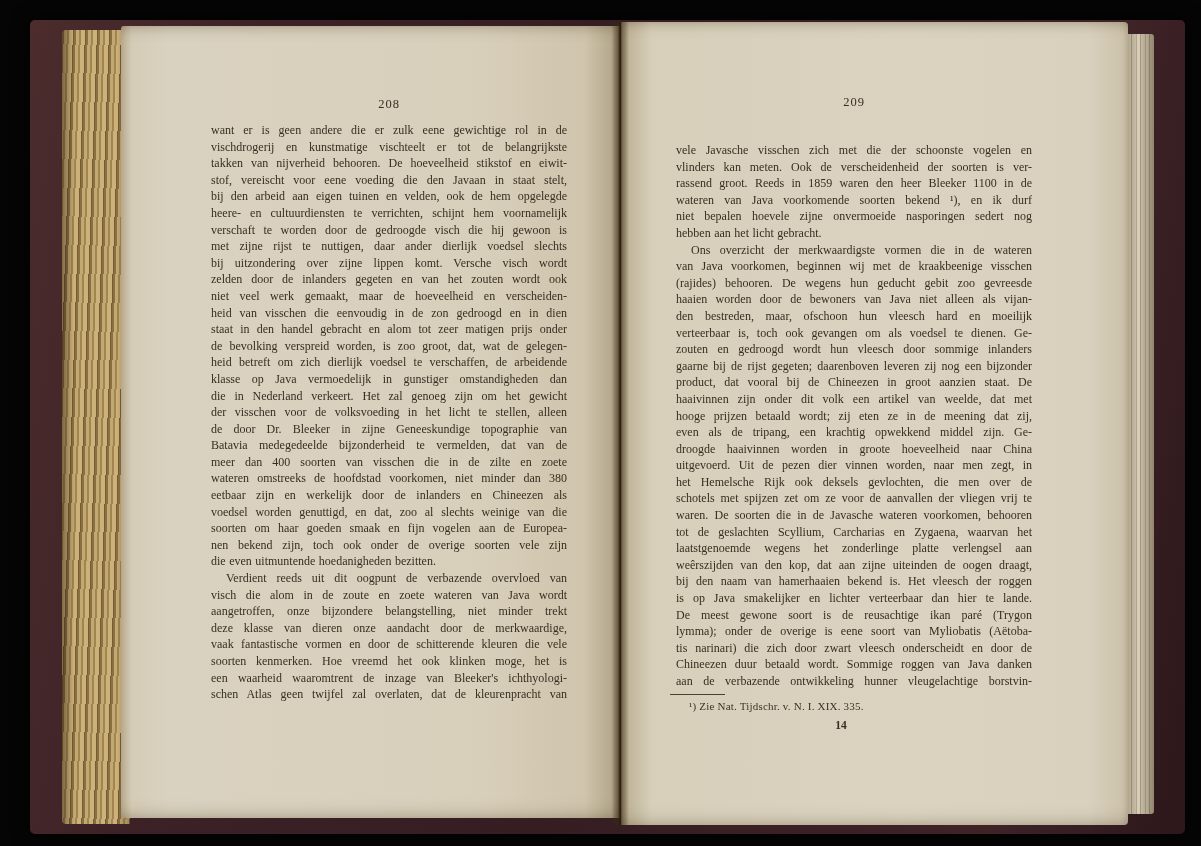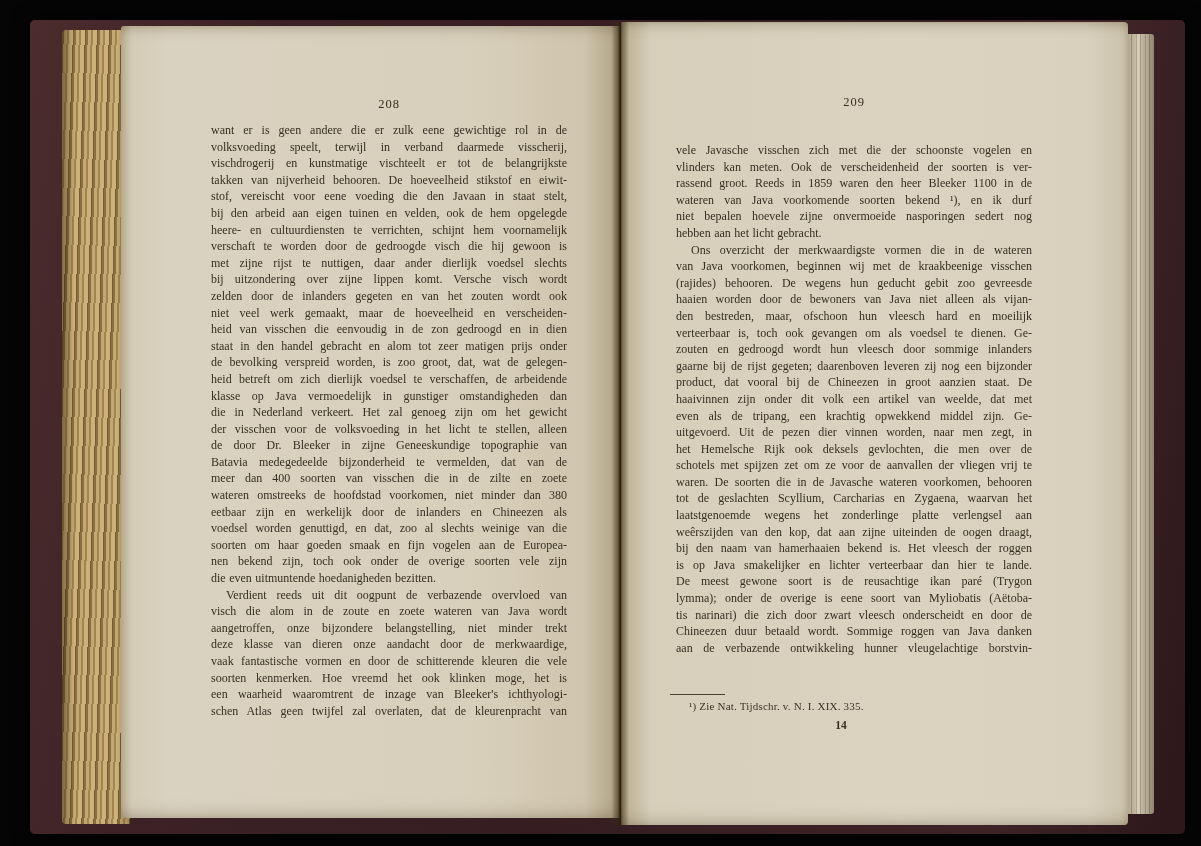--- a/index.html
+++ b/index.html
@@ -91,21 +91,20 @@
 
   <div class="cover"></div>
 
   <div class="fore-edge-left"></div>
   <div class="page-edges-right"></div>
 
   <div class="page page-left">
     <div class="page-number">208</div>
     <div class="text-block" id="left-lines">
         <div class="tline">want er is geen andere die er zulk eene gewichtige rol in de</div>
-        <div class="tline">volksvoeding speelt, terwijl in verband daarmede visscherij,</div>
         <div class="tline">vischdrogerij en kunstmatige vischteelt er tot de belangrijkste</div>
         <div class="tline">takken van nijverheid behooren. De hoeveelheid stikstof en eiwit-</div>
         <div class="tline">stof, vereischt voor eene voeding die den Javaan in staat stelt,</div>
         <div class="tline">bij den arbeid aan eigen tuinen en velden, ook de hem opgelegde</div>
         <div class="tline">heere- en cultuurdiensten te verrichten, schijnt hem voornamelijk</div>
         <div class="tline">verschaft te worden door de gedroogde visch die hij gewoon is</div>
         <div class="tline">met zijne rijst te nuttigen, daar ander dierlijk voedsel slechts</div>
         <div class="tline">bij uitzondering over zijne lippen komt. Versche visch wordt</div>
         <div class="tline">zelden door de inlanders gegeten en van het zouten wordt ook</div>
         <div class="tline">niet veel werk gemaakt, maar de hoeveelheid en verscheiden-</div>
@@ -148,21 +147,23 @@
         <div class="tline indent">Ons overzicht der merkwaardigste vormen die in de wateren</div>
         <div class="tline">van Java voorkomen, beginnen wij met de kraakbeenige visschen</div>
         <div class="tline">(rajides) behooren. De wegens hun geducht gebit zoo gevreesde</div>
         <div class="tline">haaien worden door de bewoners van Java niet alleen als vijan-</div>
         <div class="tline">den bestreden, maar, ofschoon hun vleesch hard en moeilijk</div>
         <div class="tline">verteerbaar is, toch ook gevangen om als voedsel te dienen. Ge-</div>
         <div class="tline">zouten en gedroogd wordt hun vleesch door sommige inlanders</div>
         <div class="tline">gaarne bij de rijst gegeten; daarenboven leveren zij nog een bijzonder</div>
         <div class="tline">product, dat vooral bij de Chineezen in groot aanzien staat. De</div>
         <div class="tline">haaivinnen zijn onder dit volk een artikel van weelde, dat met</div>
+        <div class="tline">hooge prijzen betaald wordt; zij eten ze in de meening dat zij,</div>
         <div class="tline">even als de tripang, een krachtig opwekkend middel zijn. Ge-</div>
+        <div class="tline">droogde haaivinnen worden in groote hoeveelheid naar China</div>
         <div class="tline">uitgevoerd. Uit de pezen dier vinnen worden, naar men zegt, in</div>
         <div class="tline">het Hemelsche Rijk ook deksels gevlochten, die men over de</div>
         <div class="tline">schotels met spijzen zet om ze voor de aanvallen der vliegen vrij te</div>
         <div class="tline">waren. De soorten die in de Javasche wateren voorkomen, behooren</div>
         <div class="tline">tot de geslachten Scyllium, Carcharias en Zygaena, waarvan het</div>
         <div class="tline">laatstgenoemde wegens het zonderlinge platte verlengsel aan</div>
         <div class="tline">weêrszijden van den kop, dat aan zijne uiteinden de oogen draagt,</div>
         <div class="tline">bij den naam van hamerhaaien bekend is. Het vleesch der roggen</div>
         <div class="tline">is op Java smakelijker en lichter verteerbaar dan hier te lande.</div>
         <div class="tline">De meest gewone soort is de reusachtige ikan paré (Trygon</div>

